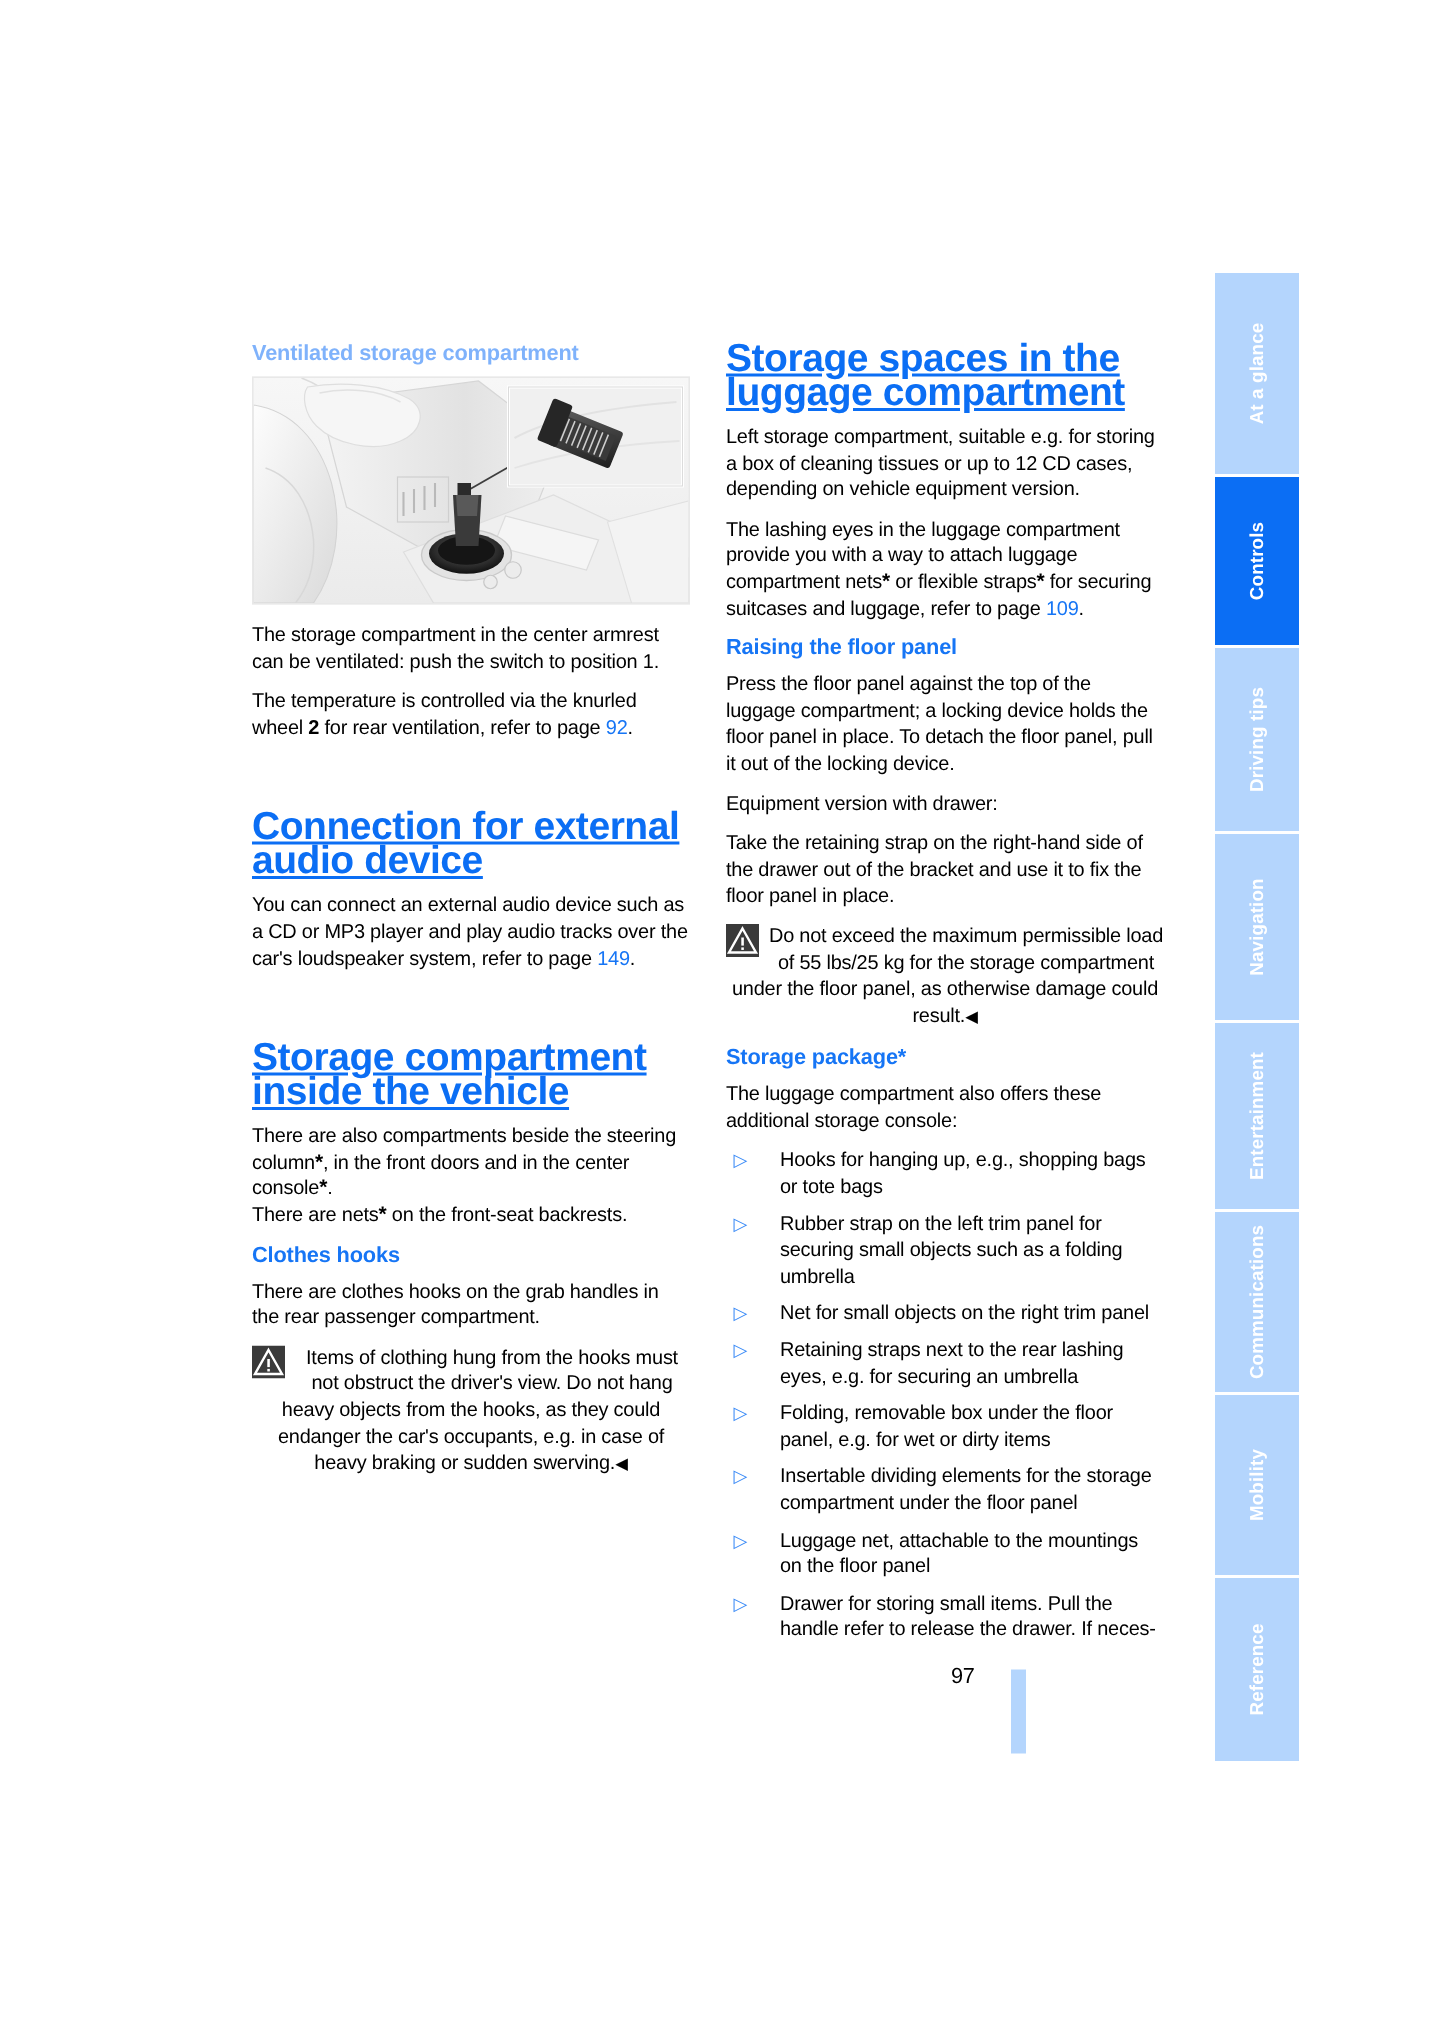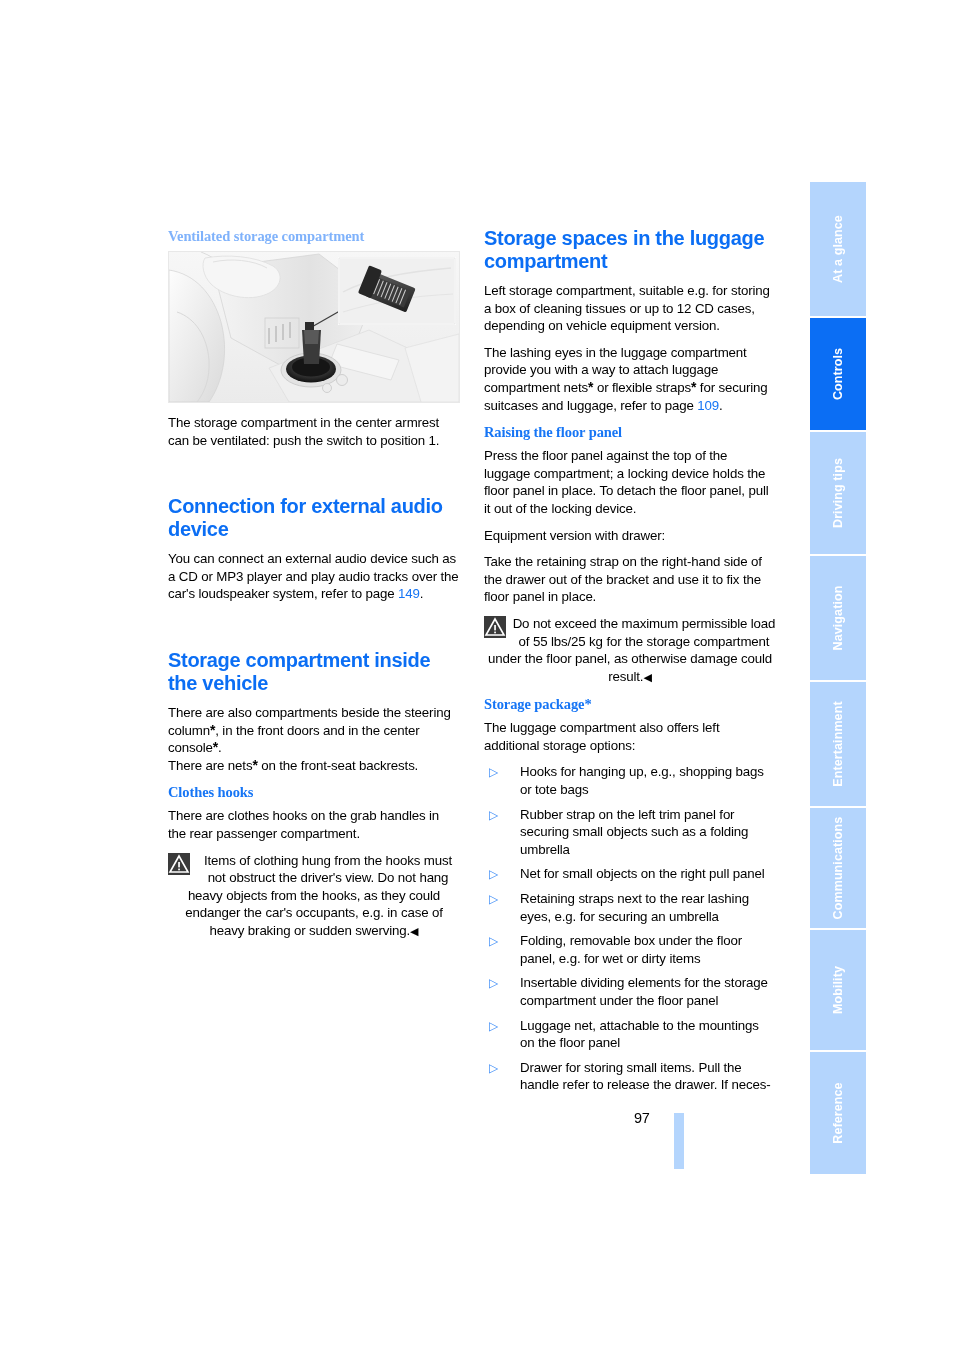--- a/index.html
+++ b/index.html
@@ -30,35 +30,35 @@
     position: absolute;
     top: 227px;
     width: 292px;
   }
   #col-left  { left: 168px; }
   #col-right { left: 484px; }
 
   
   .h1 {
     color: #0b6ef4;
-    font-size: 20px;
+    font-size: 26px;
     font-weight: bold;
     line-height: 23px;
     letter-spacing: -0.3px;
     margin: 0 0 9px 0;
+    text-decoration: underline;
   }
   .h1.spaced { margin-top: 46px; }
   .h2 {
     color: #1675f5;
     font-size: 14.5px;
     font-weight: bold;
     line-height: 18px;
     letter-spacing: -0.1px;
     margin: 0 0 6px 0;
-    font-family: Liberation Serif, serif;
   }
   .h2.light { color: #7fb2fb; }
   .h2.spaced { margin-top: 5px; }
   p.body {
     font-size: 13.3px;
     line-height: 17.6px;
     margin: 0 0 9px 0;
     letter-spacing: -0.15px;
     color: #000;
   }
@@ -257,20 +257,21 @@
           <rect x="-8" y="-4" width="14" height="30" rx="2" fill="#262626"></rect>
         </g>
 
         <path d="M236,96 L290,82 L290,150 L252,150 Z" fill="#f3f3f3" stroke="#e0e0e0" stroke-width="0.7"></path>
       </svg>
       
     </div>
 
     <p class="body">The storage compartment in the center armrest can be ventilated: push the switch to position 1.</p>
 
+    <p class="body"><span>The temperature is controlled via the knurled wheel </span><span class="bold">2</span><span> for rear ventilation, refer to page </span><span class="lnk">92</span><span>.</span></p>
 
     <h2 class="h1 spaced">Connection for external audio device</h2>
 
     <p class="body"><span>You can connect an external audio device such as a CD or MP3 player and play audio tracks over the car's loudspeaker system, refer to page </span><span class="lnk">149</span><span>.</span></p>
 
     <h2 class="h1 spaced">Storage compartment inside the vehicle</h2>
 
     <p class="body tight"><span>There are also compartments beside the steering column</span><span class="star">*</span><span>, in the front doors and in the center console</span><span class="star">*</span><span>.</span></p>
 
     <p class="body"><span>There are nets</span><span class="star">*</span><span> on the front-seat backrests.</span></p>
@@ -312,26 +313,26 @@
           <rect x="0" y="0" width="22" height="22" fill="#3a3a3a"></rect>
           <polygon points="11,3 20,19 2,19" fill="none" stroke="#ffffff" stroke-width="1.6"></polygon>
           <rect x="10.2" y="9" width="1.7" height="5.4" fill="#ffffff"></rect>
           <rect x="10.2" y="15.6" width="1.7" height="1.7" fill="#ffffff"></rect>
         </svg>
       </span><span>Do not exceed the maximum permissible load of 55 lbs/25 kg for the storage compartment under the floor panel, as otherwise damage could result.</span><span class="endmark">◀</span>
     </div>
 
     <h3 class="h2 spaced">Storage package*</h3>
 
-    <p class="body">The luggage compartment also offers left additional storage options:</p>
+    <p class="body">The luggage compartment also offers these additional storage console:</p>
 
     <ul class="blist" id="package-list">
         <li><span class="tri">▷</span><span>Hooks for hanging up, e.g., shopping bags or tote bags</span></li>
         <li><span class="tri">▷</span><span>Rubber strap on the left trim panel for securing small objects such as a folding umbrella</span></li>
-        <li><span class="tri">▷</span><span>Net for small objects on the right pull panel</span></li>
+        <li><span class="tri">▷</span><span>Net for small objects on the right trim panel</span></li>
         <li><span class="tri">▷</span><span>Retaining straps next to the rear lashing eyes, e.g. for securing an umbrella</span></li>
         <li><span class="tri">▷</span><span>Folding, removable box under the floor panel, e.g. for wet or dirty items</span></li>
         <li><span class="tri">▷</span><span>Insertable dividing elements for the storage compartment under the floor panel</span></li>
         <li><span class="tri">▷</span><span>Luggage net, attachable to the mountings on the floor panel</span></li>
         <li><span class="tri">▷</span><span>Drawer for storing small items. Pull the handle refer to release the drawer. If neces-</span></li>
       </ul>
 
   </div>
 
   <div id="sidebar">

